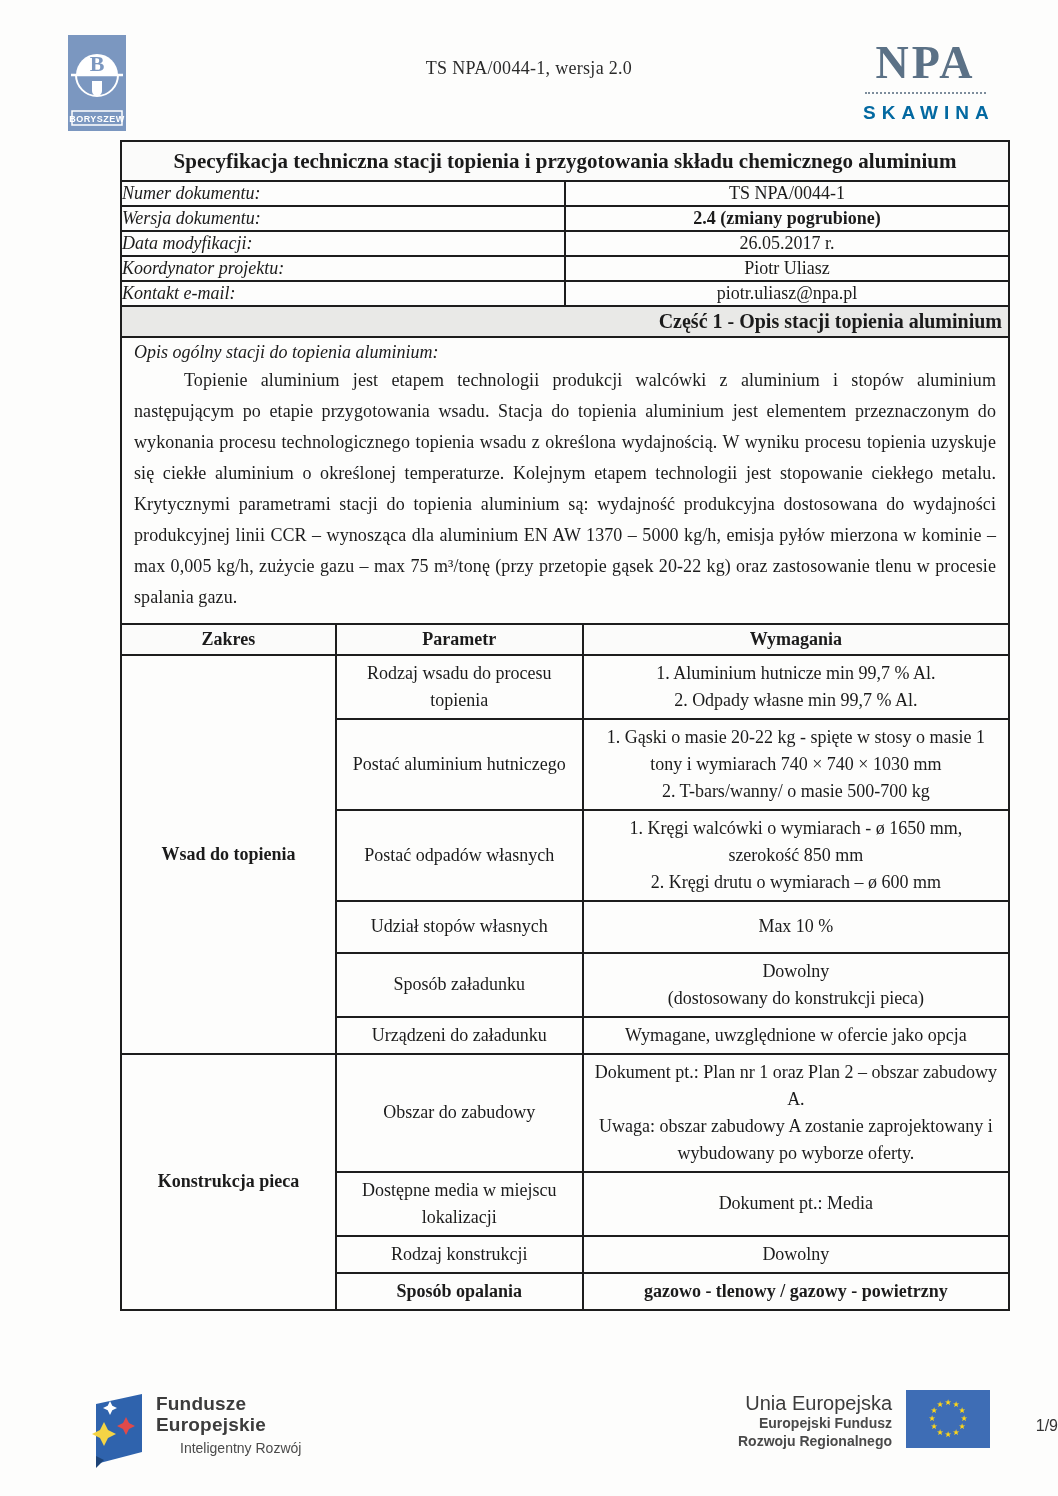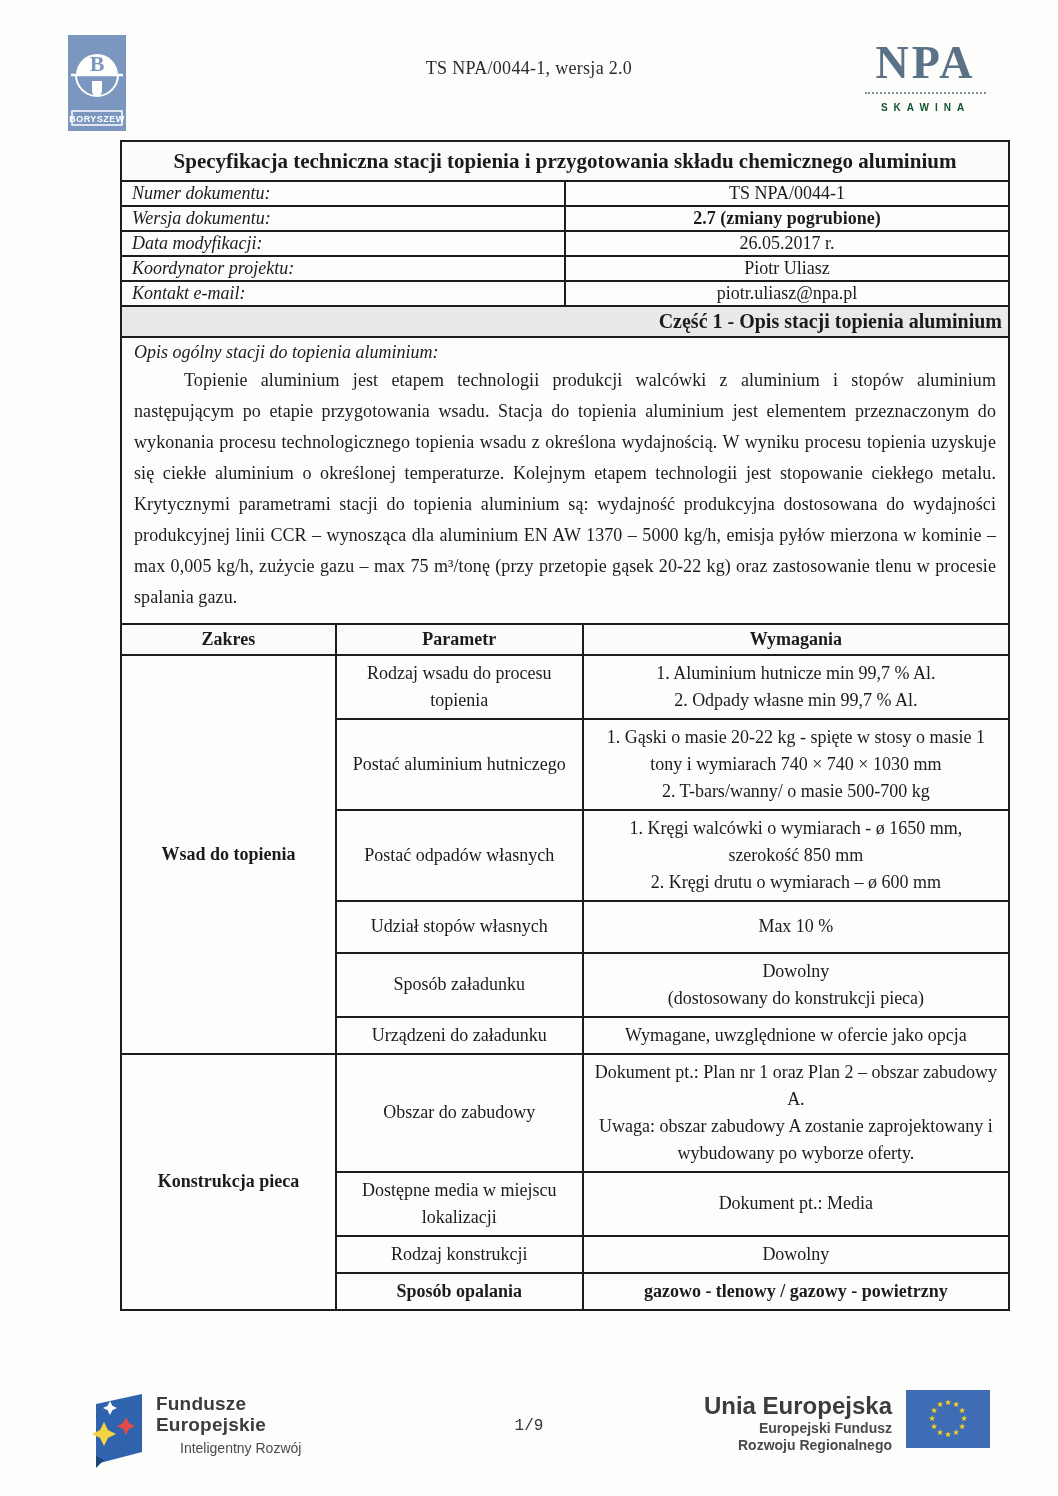--- a/index.html
+++ b/index.html
@@ -22,35 +22,35 @@
     text-align: center; font-size: 18px; letter-spacing: .3px; color: #2a2a2a;
   }
   .npa-logo { position: absolute; right: 70px; top: 40px; width: 125px; text-align: center; }
   .npa-word {
     font-family: "Liberation Serif", serif; font-weight: bold;
     font-size: 46px; line-height: 1; color: #5b7186; letter-spacing: 3px;
   }
   .npa-rule { margin: 6px 2px 8px 2px; border-top: 2px dotted #7d8d9c; height: 0; }
   .npa-sub {
     font-family: "Liberation Sans", sans-serif; font-weight: bold;
-    font-size: 10px; letter-spacing: 6px; color: #14532d;
+    font-size: 19px; letter-spacing: 6px; color: #0369a1;
   }
 
   
   .doc-body { position: absolute; left: 120px; top: 140px; width: 890px; }
   table { border-collapse: collapse; width: 100%; table-layout: fixed; }
   table + table { margin-top: -2px; }
   td, th { border: 2px solid #1d1d1d; vertical-align: middle; }
 
   .title-cell {
     font-size: 21px; font-weight: bold; text-align: center;
     padding: 5px 28px; line-height: 1.35; background: #fbfbfa;
     border-bottom-width: 2px;
   }
-  .info-label { font-style: italic; font-size: 18px; padding: 1px 10px; width: 55.6%; }
+  .info-label { font-style: italic; font-size: 18px; padding: 1px 0; width: 55.6%; }
   .info-value { text-align: center; font-size: 18px; padding: 1px 6px; }
   .bold { font-weight: bold; }
 
   .sec-hdr {
     font-size: 20px; font-weight: bold; text-align: right;
     padding: 3px 6px; background: #e9e9e7;
   }
   .desc-cell { padding: 4px 12px 10px 12px; font-size: 18px; }
   .desc-intro { font-style: italic; margin-bottom: 2px; }
   .desc-par { text-align: justify; text-indent: 50px; line-height: 1.72; letter-spacing: .1px; }
@@ -61,26 +61,26 @@
   .spec .req, .spec .param { white-space: pre-line; }
   .col-scope { width: 24.2%; } .col-param { width: 27.8%; } .col-req { width: 48%; }
 
   
   .ftr { position: absolute; left: 0; top: 1385px; width: 100%; height: 90px; font-family: "Liberation Sans", sans-serif; }
   .fe-block { position: absolute; left: 88px; top: 5px; display: flex; align-items: flex-start; gap: 12px; }
   .fe-text { padding-top: 4px; color: #3c3c3c; }
   .fe-l1, .fe-l2 { font-size: 19px; font-weight: bold; line-height: 1.1; letter-spacing: .2px; }
   .fe-l3 { font-size: 14px; margin-top: 4px; color: #4a4a4a; margin-left: 24px; }
   .page-num {
-    position: absolute; left: 0; top: 32px; width: 100%; text-align: center;
-    font-family: Liberation Mono, monospace; font-size: 16px; color: #333;
+    position: absolute; left: 0; top: 32px; width: 100%; text-align: right;
+    font-family: Liberation Sans, sans-serif; font-size: 16px; color: #333;
   }
   .eu-block { position: absolute; right: 68px; top: 5px; display: flex; align-items: flex-start; gap: 14px; }
   .eu-text { text-align: right; padding-top: 2px; color: #3c3c3c; }
-  .eu-l1 { font-size: 24px; font-weight: bold; line-height: 1.15; }
+  .eu-l1 { font-size: 20px; font-weight: normal; line-height: 1.15; }
   .eu-l2, .eu-l3 { font-size: 14px; font-weight: bold; color: #4a4a4a; line-height: 1.25; }
 </style>
 </head>
 <body>
 
 <div class="page">
 
   <div class="hdr">
     <svg class="boryszew" viewBox="0 0 58 96" xmlns="http://www.w3.org/2000/svg">
       <rect x="0" y="0" width="58" height="96" fill="#7b97c0"></rect>
@@ -106,21 +106,21 @@
       <tbody>
           <tr>
         <td class="title-cell" colspan="2">Specyfikacja techniczna stacji topienia i przygotowania składu chemicznego aluminium</td>
       </tr>
       <tr>
         <td class="info-label">Numer dokumentu:</td>
         <td class="info-value">TS NPA/0044-1</td>
       </tr>
       <tr>
         <td class="info-label">Wersja dokumentu:</td>
-        <td class="info-value bold">2.7 (zmiany pogrubione)</td>
+        <td class="info-value bold">2.4 (zmiany pogrubione)</td>
       </tr>
       <tr>
         <td class="info-label">Data modyfikacji:</td>
         <td class="info-value">26.05.2017 r.</td>
       </tr>
       <tr>
         <td class="info-label">Koordynator projektu:</td>
         <td class="info-value">Piotr Uliasz</td>
       </tr>
       <tr>

